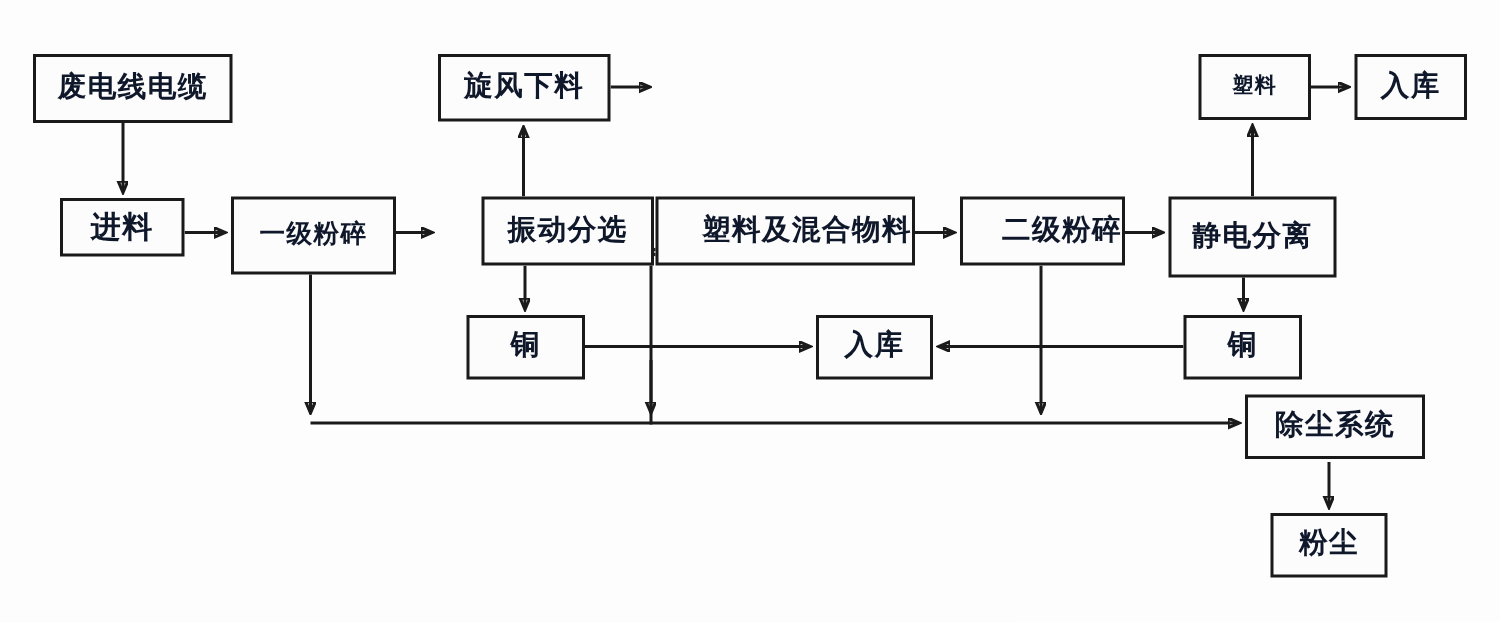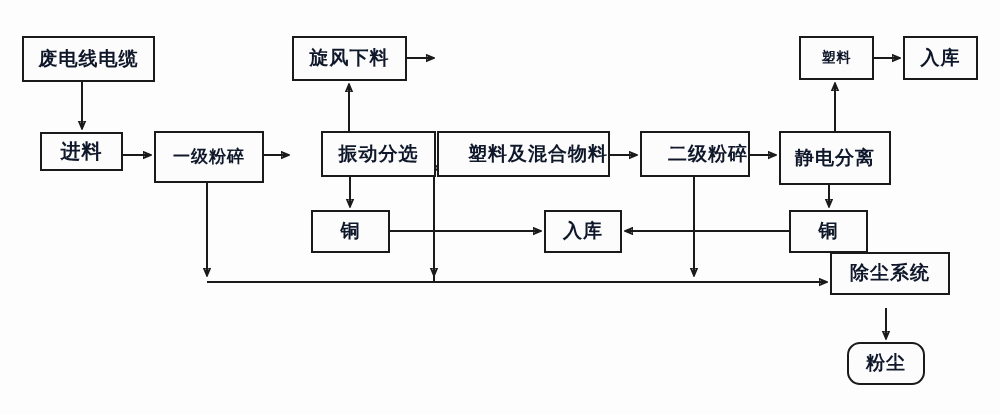--- a/index.html
+++ b/index.html
@@ -146,21 +146,21 @@
   </div>
 
   <div class="node" style="left:544px; top:210px; width:78px; height:43px; font-size:19px;">
     <span class="node-label">入库</span>
   </div>
 
   <div class="node" style="left:789px; top:210px; width:79px; height:43px; font-size:19px;">
     <span class="node-label">铜</span>
   </div>
 
-  <div class="node" style="left:830px; top:252px; width:120px; height:43px; font-size:19px;">
+  <div class="node" style="left:830px; top:263px; width:120px; height:43px; font-size:19px;">
     <span class="node-label">除尘系统</span>
   </div>
 
-  <div class="node" style="left:847px; top:342px; width:78px; height:43px; font-size:19px;border-radius:13px;">
+  <div class="node" style="left:847px; top:342px; width:78px; height:43px; font-size:19px;">
     <span class="node-label">粉尘</span>
   </div>
 
 </div>
 
 </body></html>

